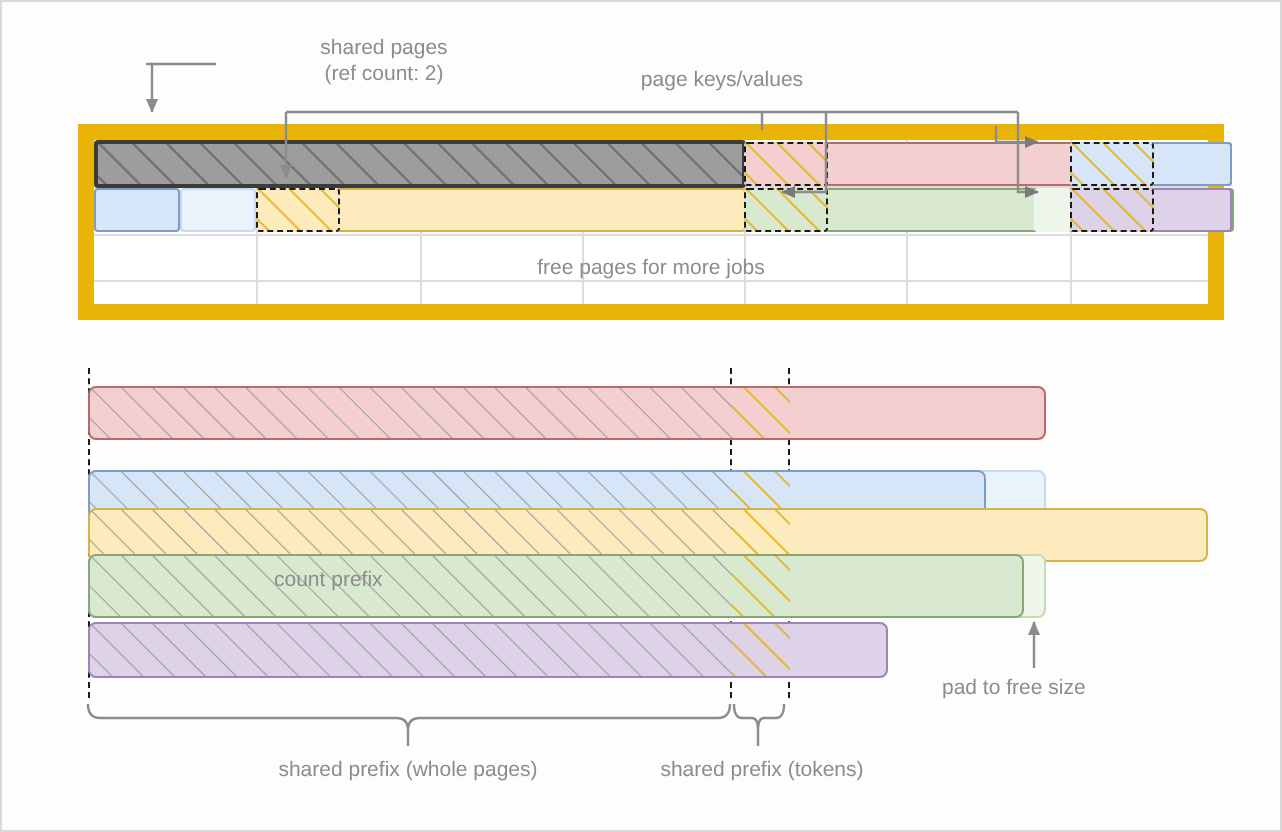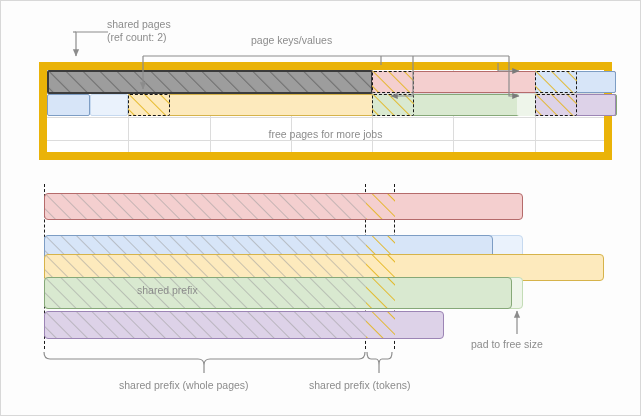--- a/index.html
+++ b/index.html
@@ -1,21 +1,21 @@
 <!DOCTYPE html>
 <html><head>
 <meta charset="utf-8">
 <style>
   html,body{margin:0;padding:0;background:#ffffff;}
   body{font-family:"Liberation Sans",sans-serif;}
   #canvas{position:relative;width:641px;height:416px;background:#fdfdfd;
           border:1px solid #d8d8d8;box-sizing:border-box;overflow:hidden;}
   .lbl{position:absolute;color:#8c8c8c;font-size:10.5px;line-height:13px;
        white-space:nowrap;}
-  .lbl.c{text-align:left;}
+  .lbl.c{text-align:center;}
   svg.ov{position:absolute;left:0;top:0;width:641px;height:416px;
          pointer-events:none;overflow:visible;}
   
   #memblock{position:absolute;left:38px;top:61px;width:573px;height:98px;
             border:8px solid #eab308;box-sizing:border-box;background:#fff;}
   .gcol{position:absolute;top:0;bottom:0;width:1px;background:#dcdcdc;}
   .grow{position:absolute;left:0;right:0;height:1px;background:#dcdcdc;}
   .cell{position:absolute;box-sizing:border-box;border-radius:2px;}
   .dashbox{position:absolute;box-sizing:border-box;border:1.6px dashed #1a1a1a;
            border-radius:2px;}
@@ -190,21 +190,21 @@
 
   <div class="bar" style="left:43px;top:276px;width:479px;height:32px;
        background:#eef5ea;border:1.3px solid #c3dcb6;"></div>
   <div class="bar" style="left:43px;top:276px;width:468px;height:32px;
        background:#d9e9d0;border:1.3px solid #86a878;">
     <svg width="100%" height="100%" style="display:block;border-radius:3px">
       <rect x="0" y="0" width="321" height="100%" fill="url(#h-soft)"></rect>
       <rect x="321" y="0" width="29" height="100%" fill="url(#h-tok)"></rect>
     </svg>
   </div>
-  <div class="lbl" style="left:136px;top:283px;">shared prefix</div>
+  <div class="lbl" style="left:136px;top:283px;">count prefix</div>
 
   <div class="bar" style="left:43px;top:310px;width:400px;height:28px;
        background:#ddd2e8;border:1.3px solid #9c85b5;">
     <svg width="100%" height="100%" style="display:block;border-radius:3px">
       <rect x="0" y="0" width="321" height="100%" fill="url(#h-soft)"></rect>
       <rect x="321" y="0" width="29" height="100%" fill="url(#h-tok)"></rect>
     </svg>
   </div>
 
   <svg class="ov" aria-hidden="true">

